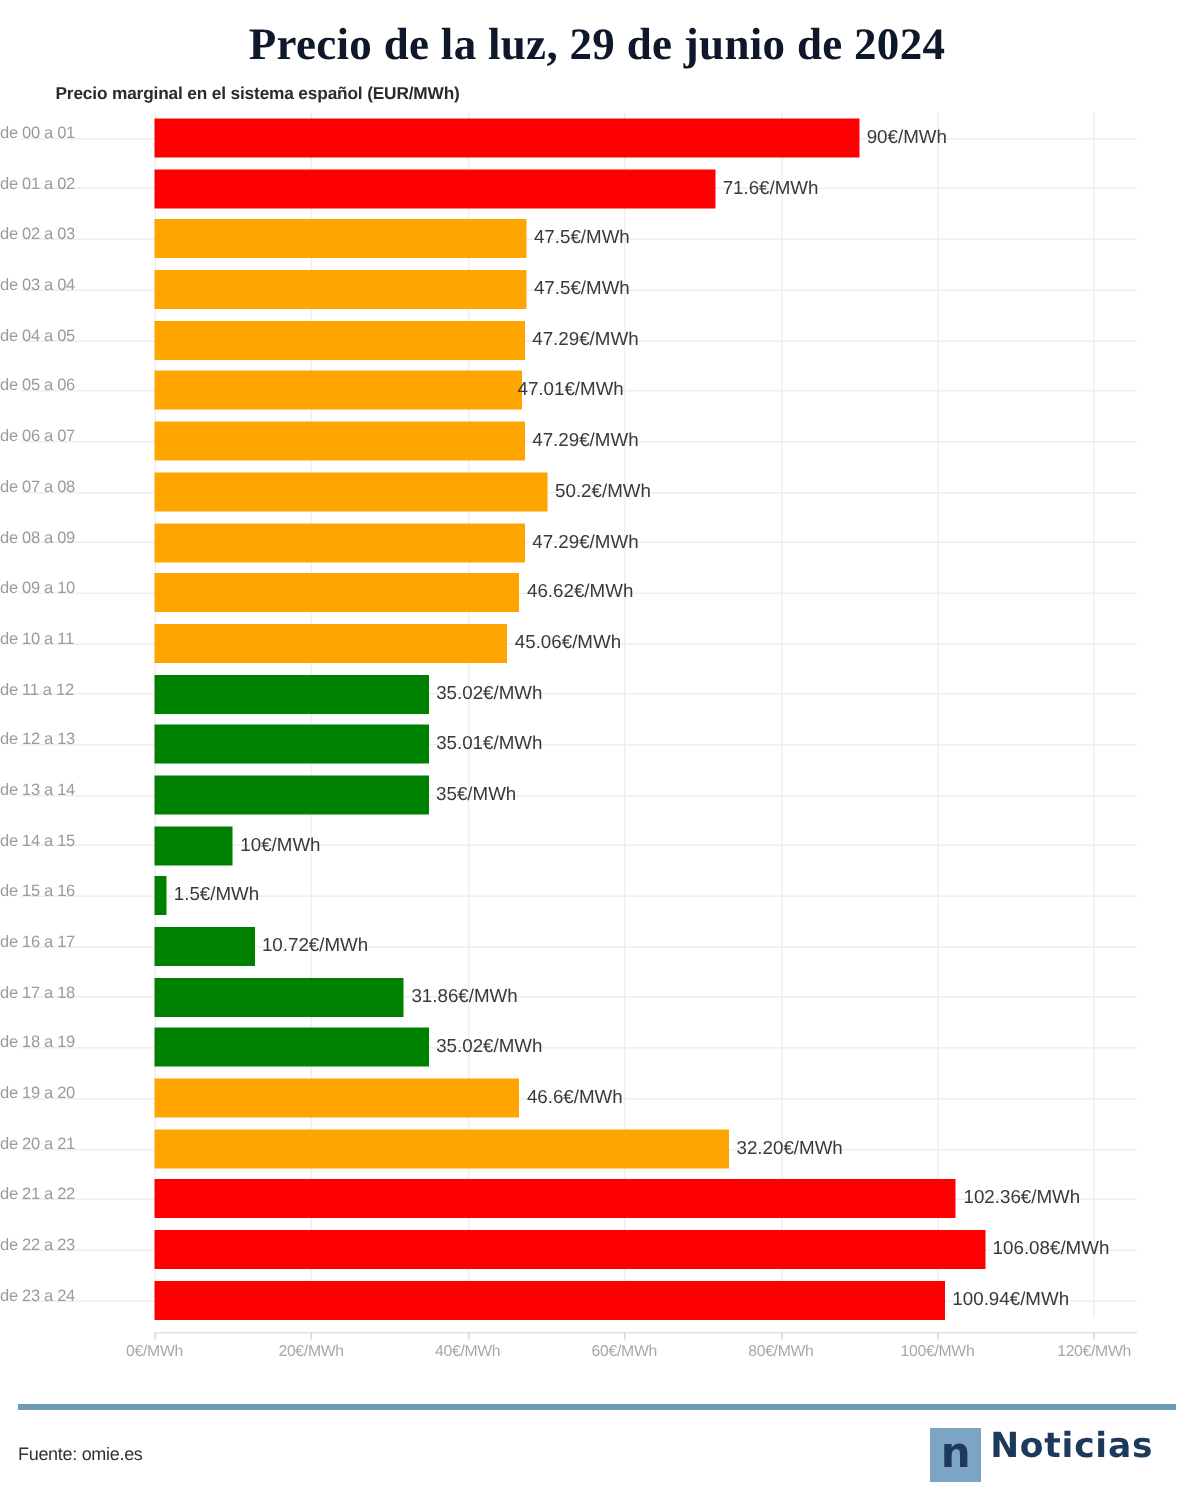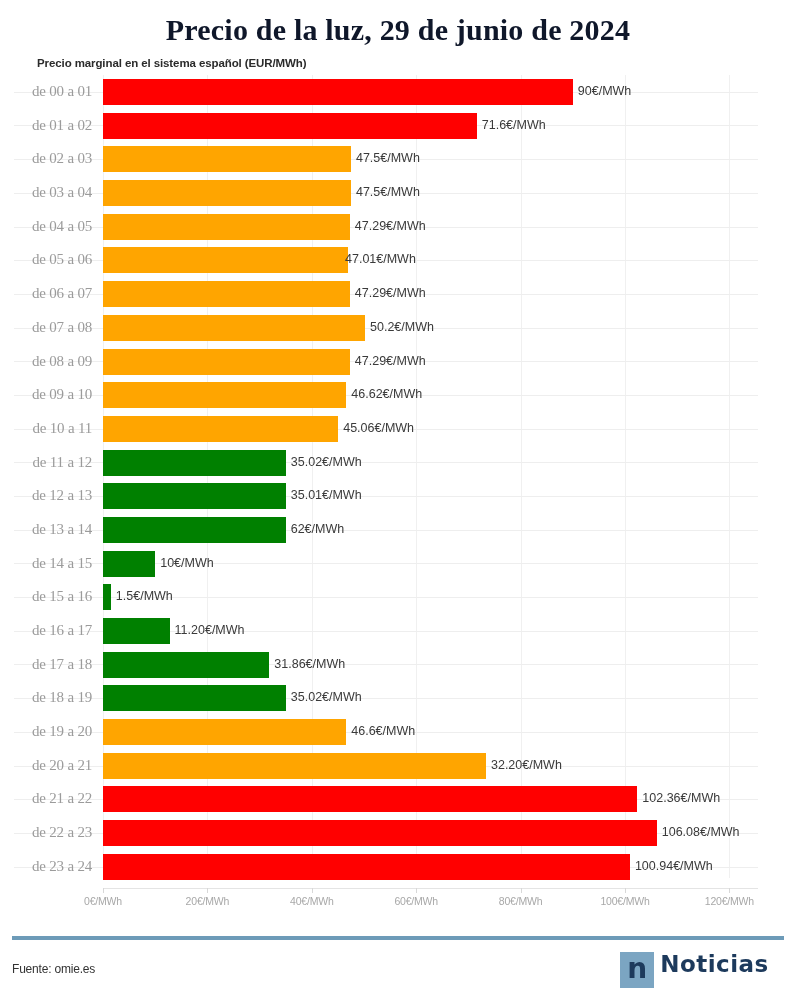--- a/index.html
+++ b/index.html
@@ -90,24 +90,24 @@
     right: 38px;
     top: 16.8px;
     height: 1px;
     background: #eeeeee;
   }
   .row-label {
     position: absolute;
     left: 0;
     width: 92px;
     top: 8px;
-    text-align: right;
-    font-size: 15px;
+    text-align: left;
+    font-size: 11px;
     color: #9b9b9b;
-    font-family: Liberation Serif, serif;
+    font-family: Liberation Sans, sans-serif;
     letter-spacing: -0.2px;
     white-space: nowrap;
   }
   .bar {
     position: absolute;
     left: 103px;
     top: 4px;
     height: 26px;
     border-radius: 0;
   }
@@ -323,39 +323,39 @@
         <div class="bar-row">
           <div class="row-gridline"></div>
           <div class="row-label">de 12 a 13</div>
           <div class="bar" style="width: 182.752px; background: rgb(0, 128, 0);"></div>
           <div class="bar-value" style="left: 290.752px;">35.01€/MWh</div>
         </div>
         <div class="bar-row">
           <div class="row-gridline"></div>
           <div class="row-label">de 13 a 14</div>
           <div class="bar" style="width: 182.7px; background: rgb(0, 128, 0);"></div>
-          <div class="bar-value" style="left: 290.7px;">62€/MWh</div>
+          <div class="bar-value" style="left: 290.7px;">35€/MWh</div>
         </div>
         <div class="bar-row">
           <div class="row-gridline"></div>
           <div class="row-label">de 14 a 15</div>
           <div class="bar" style="width: 52.2px; background: rgb(0, 128, 0);"></div>
           <div class="bar-value" style="left: 160.2px;">10€/MWh</div>
         </div>
         <div class="bar-row">
           <div class="row-gridline"></div>
           <div class="row-label">de 15 a 16</div>
           <div class="bar" style="width: 7.83px; background: rgb(0, 128, 0);"></div>
           <div class="bar-value" style="left: 115.83px;">1.5€/MWh</div>
         </div>
         <div class="bar-row">
           <div class="row-gridline"></div>
           <div class="row-label">de 16 a 17</div>
           <div class="bar" style="width: 66.6072px; background: rgb(0, 128, 0);"></div>
-          <div class="bar-value" style="left: 174.607px;">11.20€/MWh</div>
+          <div class="bar-value" style="left: 174.607px;">10.72€/MWh</div>
         </div>
         <div class="bar-row">
           <div class="row-gridline"></div>
           <div class="row-label">de 17 a 18</div>
           <div class="bar" style="width: 166.309px; background: rgb(0, 128, 0);"></div>
           <div class="bar-value" style="left: 274.309px;">31.86€/MWh</div>
         </div>
         <div class="bar-row">
           <div class="row-gridline"></div>
           <div class="row-label">de 18 a 19</div>

